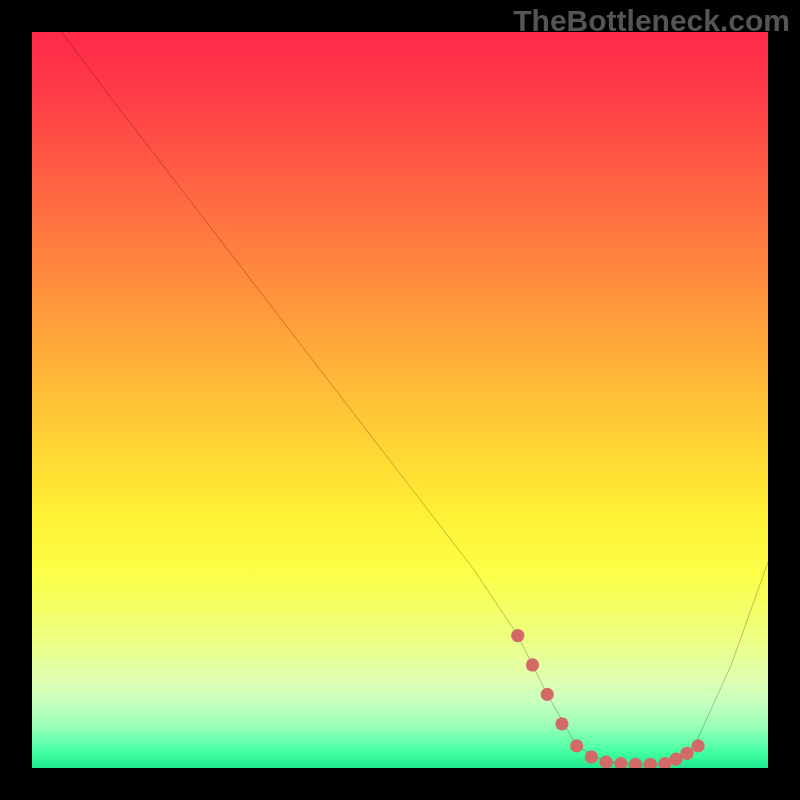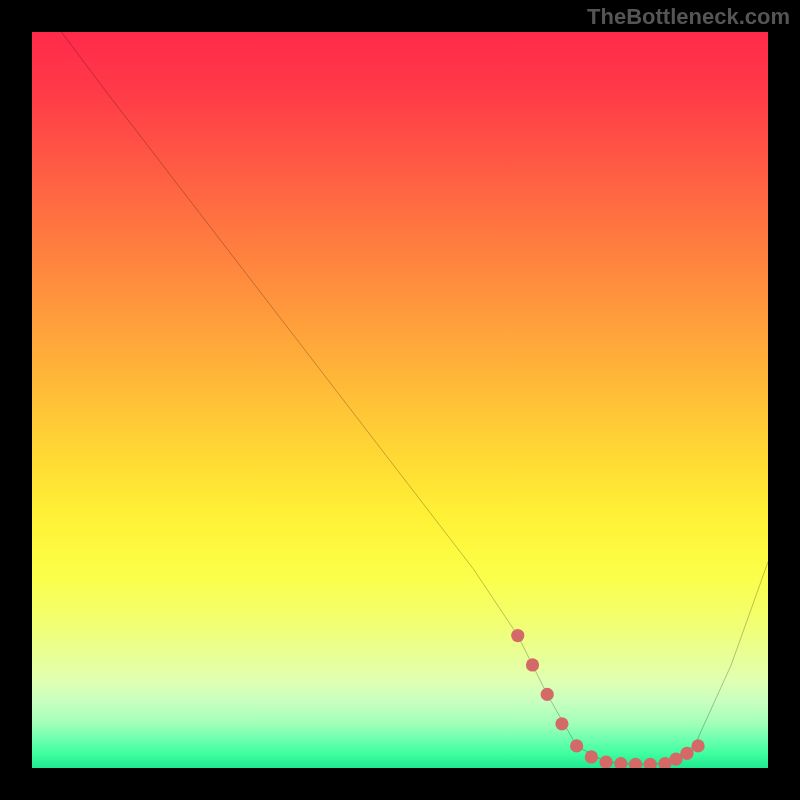--- a/index.html
+++ b/index.html
@@ -15,21 +15,21 @@
     width: 800px;
     height: 800px;
     position: relative;
     background: #000;
   }
   .watermark {
     position: absolute;
     top: 4px;
     right: 10px;
     color: #555;
-    font-size: 22px;
+    font-size: 30px;
     font-weight: bold;
     z-index: 10;
   }
   .plot-area {
     position: absolute;
     left: 32px;
     top: 32px;
     width: 736px;
     height: 736px;
     overflow: hidden;

